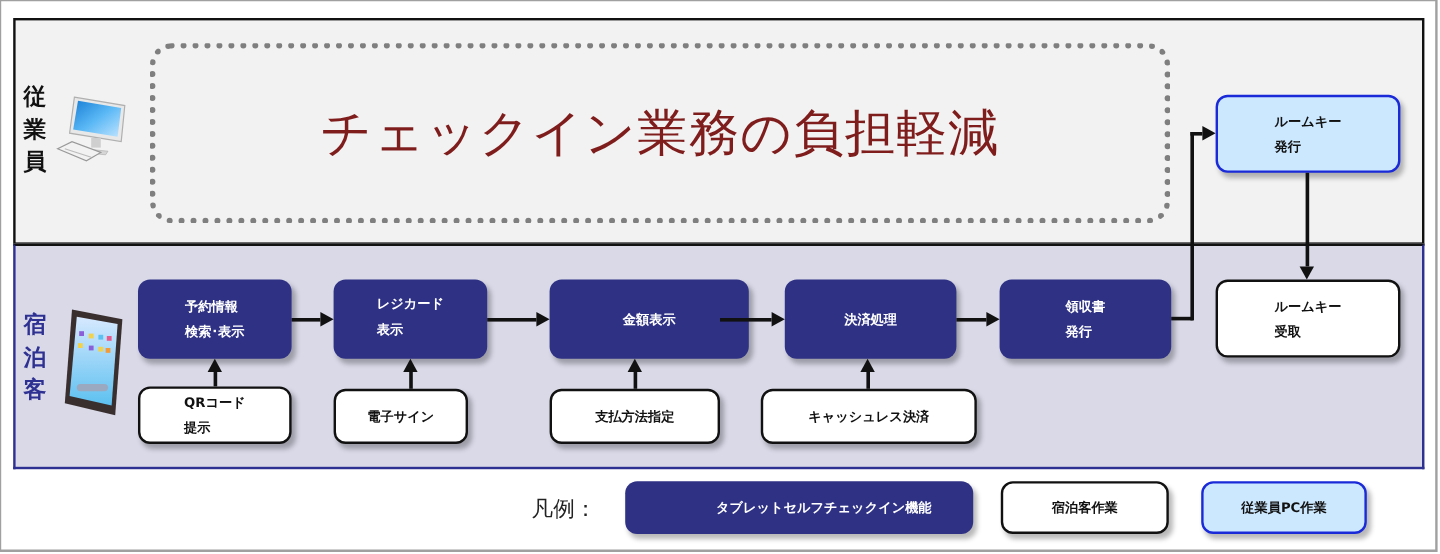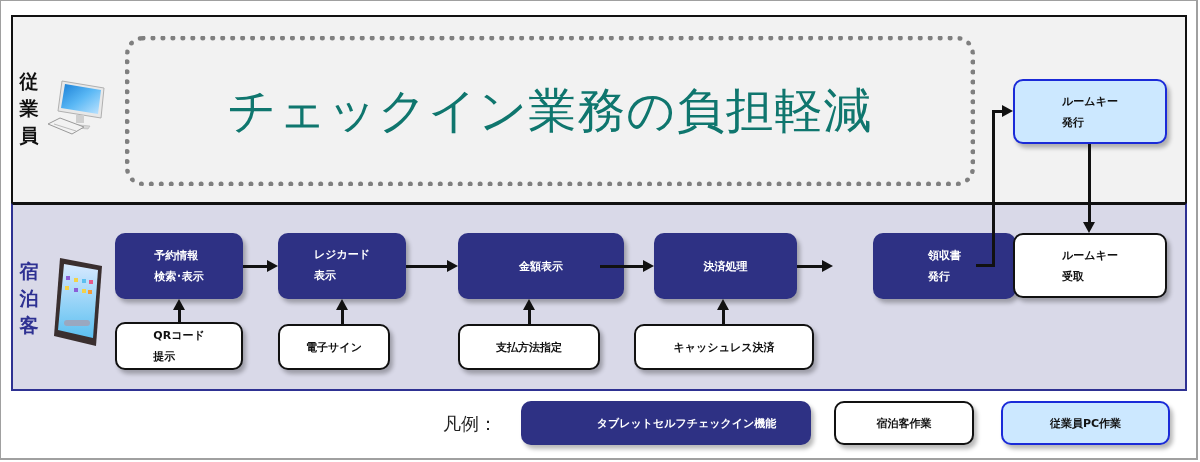--- a/index.html
+++ b/index.html
@@ -3,21 +3,21 @@
 <meta charset="utf-8">
 <style>
   html,body{margin:0;padding:0;}
   body{width:1200px;height:462px;background:#ffffff;position:relative;overflow:hidden;font-family:"DejaVu Sans",sans-serif;}
   .frame{position:absolute;left:0;top:0;width:1198px;height:460px;border:1px solid #a0a0a0;border-right:2px solid #a0a0a0;border-bottom:2px solid #a0a0a0;box-sizing:border-box;}
   .lane-staff{position:absolute;left:11px;top:15px;width:1176px;height:189px;background:#f2f2f2;border:2px solid #111;box-sizing:border-box;}
   .lane-guest{position:absolute;left:11px;top:203px;width:1176px;height:188px;background:#d9d9e8;border:2px solid #2e3192;border-top:2px solid #111;box-sizing:border-box;}
   .lane-label{position:absolute;font-weight:bold;font-size:19px;line-height:27px;text-align:center;width:22px;}
   .lane-label.staff{left:18px;top:68px;color:#111;}
   .lane-label.guest{left:18px;top:258px;color:#2e3192;}
-  .goal{position:absolute;left:125px;top:36px;width:850px;height:150px;border:5px dotted #7f7f7f;border-radius:18px;box-sizing:border-box;display:flex;align-items:center;justify-content:center;color:#0f766e;font-size:48px;letter-spacing:1px;}
+  .goal{position:absolute;left:125px;top:36px;width:850px;height:150px;border:5px dotted #7f7f7f;border-radius:18px;box-sizing:border-box;display:flex;align-items:center;justify-content:center;color:#7f1d1d;font-size:42px;letter-spacing:1px;}
   .box{position:absolute;box-sizing:border-box;display:flex;align-items:center;justify-content:center;text-align:left;font-weight:bold;font-size:11px;line-height:21px;border-radius:10px;box-shadow:3px 4px 4px rgba(0,0,0,0.28);white-space:pre-line;}
   .box.tablet{background:#2e3184;color:#fff;}
   .box.guest{background:#fff;color:#111;border:2px solid #111;}
   .box.staffpc{background:#cce8ff;color:#111;border:2px solid #1a2ad8;}
   .arrow{position:absolute;background:#111;}
   .head-r{position:absolute;width:0;height:0;border-top:6px solid transparent;border-bottom:6px solid transparent;border-left:11px solid #111;}
   .head-u{position:absolute;width:0;height:0;border-left:6px solid transparent;border-right:6px solid transparent;border-bottom:11px solid #111;}
   .head-d{position:absolute;width:0;height:0;border-left:6px solid transparent;border-right:6px solid transparent;border-top:11px solid #111;}
   .legend-label{position:absolute;left:443px;top:412px;font-size:18px;color:#222;}
   .icon{position:absolute;}
@@ -74,21 +74,21 @@
 </svg>
 
 <div class="goal">チェックイン業務の負担軽減</div>
 
 <div class="box tablet" style="left:115px;top:233px;width:128px;height:66px;">予約情報
 検索･表示</div>
 <div class="box tablet" style="left:278px;top:233px;width:128px;height:66px;font-family:Liberation Mono, monospace;">レジカード
 表示</div>
 <div class="box tablet" style="left:458px;top:233px;width:166px;height:66px;">金額表示</div>
 <div class="box tablet" style="left:654px;top:233px;width:143px;height:66px;">決済処理</div>
-<div class="box tablet" style="left:833px;top:233px;width:143px;height:66px;margin-left:40px;">領収書
+<div class="box tablet" style="left:833px;top:233px;width:143px;height:66px;">領収書
 発行</div>
 
 <div class="box guest" style="left:115px;top:322px;width:128px;height:48px;">QRコード
 提示</div>
 <div class="box guest" style="left:278px;top:324px;width:112px;height:46px;">電子サイン</div>
 <div class="box guest" style="left:458px;top:324px;width:142px;height:46px;">支払方法指定</div>
 <div class="box guest" style="left:634px;top:324px;width:180px;height:46px;">キャッシュレス決済</div>
 
 <div class="box staffpc" style="left:1013px;top:79px;width:154px;height:65px;">ルームキー
 発行</div>
@@ -117,13 +117,13 @@
 <div class="arrow" style="left:341px;top:310px;width:3px;height:14px;"></div>
 <div class="head-u" style="left:336px;top:299px;"></div>
 <div class="arrow" style="left:528px;top:310px;width:3px;height:14px;"></div>
 <div class="head-u" style="left:523px;top:299px;"></div>
 <div class="arrow" style="left:722px;top:310px;width:3px;height:14px;"></div>
 <div class="head-u" style="left:717px;top:299px;"></div>
 
 <div class="legend-label">凡例：</div>
 <div class="box tablet" style="left:521px;top:401px;width:290px;height:44px;padding-left:41px;">タブレットセルフチェックイン機能</div>
 <div class="box guest" style="left:834px;top:401px;width:140px;height:44px;">宿泊客作業</div>
-<div class="box staffpc" style="left:1001px;top:401px;width:169px;height:44px;">従業員PC作業</div>
+<div class="box staffpc" style="left:1001px;top:401px;width:138px;height:44px;">従業員PC作業</div>
 
 </body></html>

